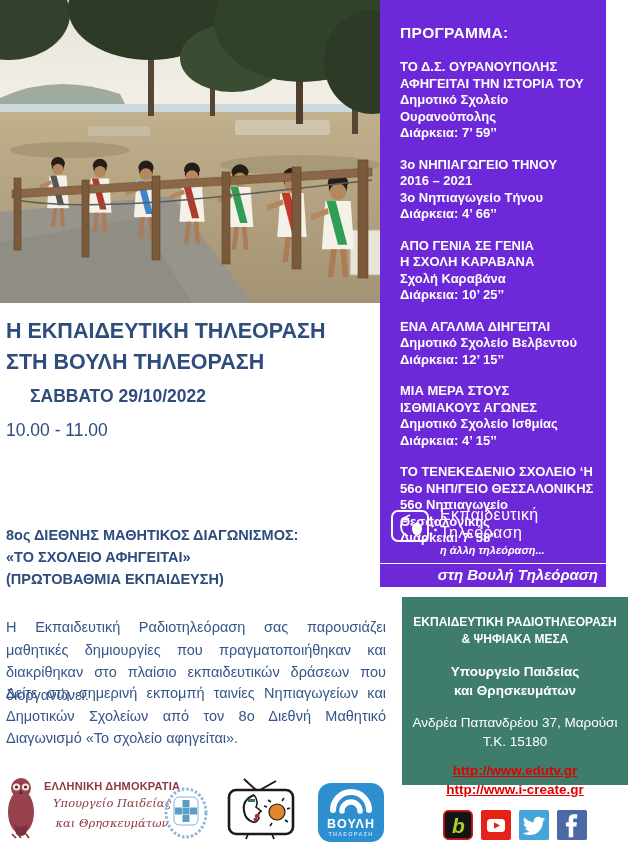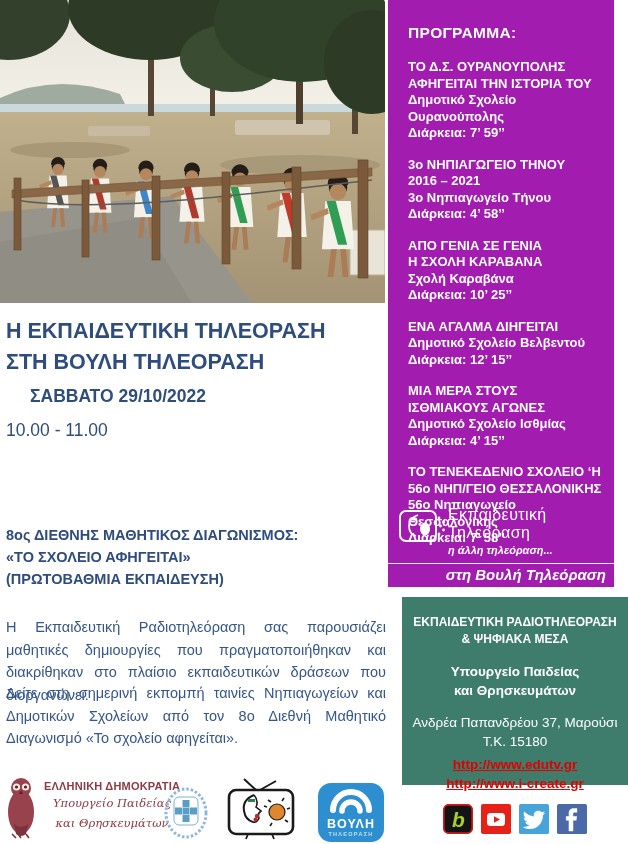--- a/index.html
+++ b/index.html
@@ -21,39 +21,39 @@
   
   .logo-hellenic{left:4px;top:776px;width:152px;display:flex;gap:4px;}
   .hellenic-text{padding-top:4px;color:#8d3a42;}
   .hellenic-text .t1{font-size:11px;font-weight:bold;letter-spacing:.2px;white-space:nowrap;}
   .hellenic-text .t2{font-family:"DejaVu Serif",serif;font-style:italic;font-size:11.5px;line-height:17px;margin-top:3px;text-align:center;}
   .logo-emblem{left:162px;top:786px;}
   .logo-tv{left:224px;top:778px;}
   .logo-vouli{left:318px;top:783px;}
 
   
-  .program-panel{left:388px;top:0;width:226px;height:587px;background:#a21caf;color:#ffffff;box-sizing:border-box;padding:24px 12px 0 20px;}
+  .program-panel{left:380px;top:0;width:226px;height:587px;background:#6d28d9;color:#ffffff;box-sizing:border-box;padding:24px 12px 0 20px;}
   .program-title{font-size:15.5px;font-weight:bold;letter-spacing:.3px;margin-bottom:17px;}
   .prog-item{margin-bottom:15px;}
   .prog-item .t{font-size:13px;font-weight:bold;line-height:16.5px;white-space:pre-line;}
   .prog-item .s{font-size:13px;font-weight:bold;line-height:16.5px;}
   .prog-item .d{font-size:13px;font-weight:bold;line-height:16.5px;}
   .edu-logo{position:absolute;left:10px;right:8px;top:506px;display:flex;align-items:flex-start;gap:2px;}
   .edu-logo .txt{flex:1;}
   .edu-name{font-size:16px;font-weight:300;letter-spacing:.4px;}
   .edu-tagline{font-size:11px;font-weight:bold;font-style:italic;margin-top:2px;}
   .edu-rule{position:absolute;left:0;right:0;top:563px;border-top:1.5px solid #ffffff;}
   .edu-footer{position:absolute;right:8px;top:566px;font-size:15px;font-weight:bold;font-style:italic;}
 
   
   .contact-panel{left:402px;top:597px;width:226px;height:188px;background:#3e7c6c;color:#ffffff;box-sizing:border-box;padding-top:17px;text-align:center;}
   .contact-org{font-size:12px;font-weight:bold;line-height:17px;}
   .contact-ministry{font-size:13.5px;font-weight:bold;line-height:19px;margin-top:14px;}
   .contact-address{font-size:13.5px;line-height:19px;margin-top:13px;}
-  .contact-links{margin-top:4px;}
+  .contact-links{margin-top:10px;}
   .contact-links a{display:block;font-size:13.5px;font-weight:bold;color:#e10000;text-decoration:underline;line-height:19px;}
   .social-row{margin-top:11px;display:flex;justify-content:center;gap:8px;}
   .social-row .si{width:30px;height:30px;display:block;}
 </style>
 </head>
 <body>
 
 <div class="abs hero">
   <svg width="385" height="303" viewBox="0 0 385 303" xmlns="http://www.w3.org/2000/svg">
     <defs>
@@ -255,21 +255,21 @@
   <div class="prog-item">
     <div class="t">ΤΟ Δ.Σ. ΟΥΡΑΝΟΥΠΟΛΗΣ
 ΑΦΗΓΕΙΤΑΙ ΤΗΝ ΙΣΤΟΡΙΑ ΤΟΥ</div>
     <div class="s">Δημοτικό Σχολείο Ουρανούπολης</div>
     <div class="d">Διάρκεια: 7’ 59’’</div>
   </div>
   <div class="prog-item">
     <div class="t">3ο ΝΗΠΙΑΓΩΓΕΙΟ ΤΗΝΟΥ
 2016 – 2021</div>
     <div class="s">3ο Νηπιαγωγείο Τήνου</div>
-    <div class="d">Διάρκεια: 4’ 58’’</div>
+    <div class="d">Διάρκεια: 4’ 66’’</div>
   </div>
   <div class="prog-item">
     <div class="t">ΑΠΟ ΓΕΝΙΑ ΣΕ ΓΕΝΙΑ
 Η ΣΧΟΛΗ ΚΑΡΑΒΑΝΑ</div>
     <div class="s">Σχολή Καραβάνα</div>
     <div class="d">Διάρκεια: 10’ 25’’</div>
   </div>
   <div class="prog-item">
     <div class="t">ΕΝΑ ΑΓΑΛΜΑ ΔΙΗΓΕΙΤΑΙ</div>
     <div class="s">Δημοτικό Σχολείο Βελβεντού</div>

